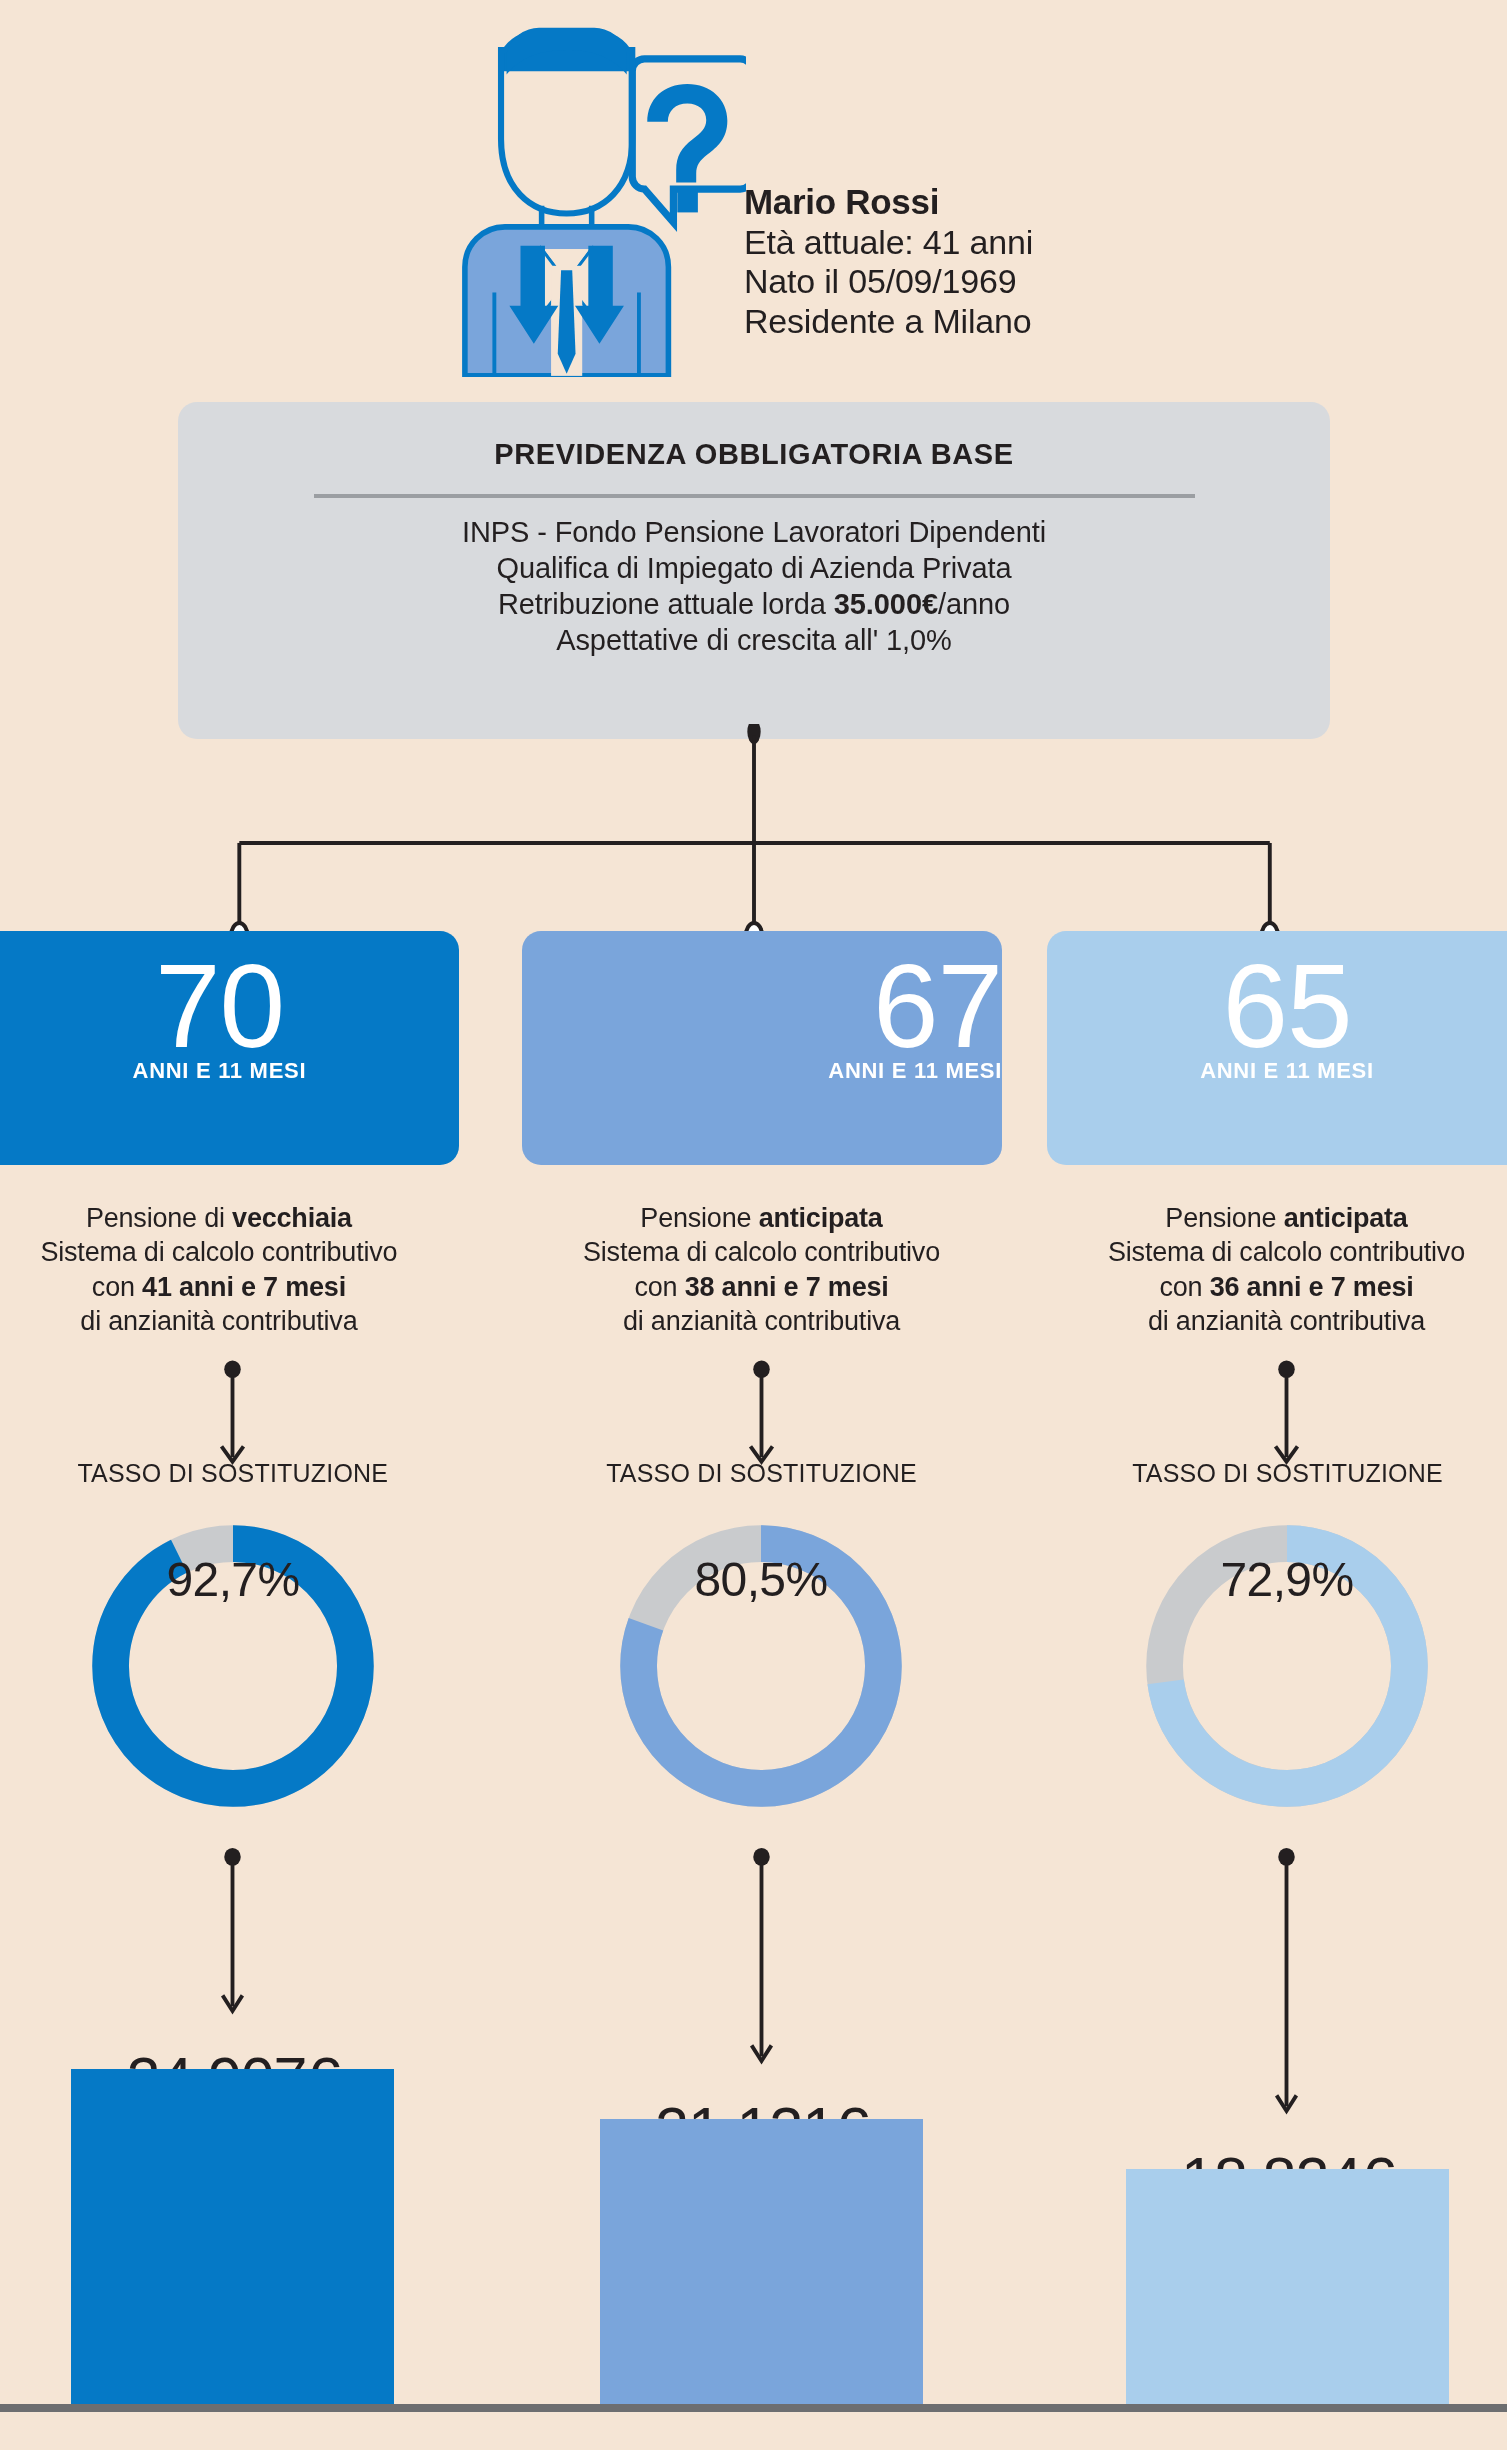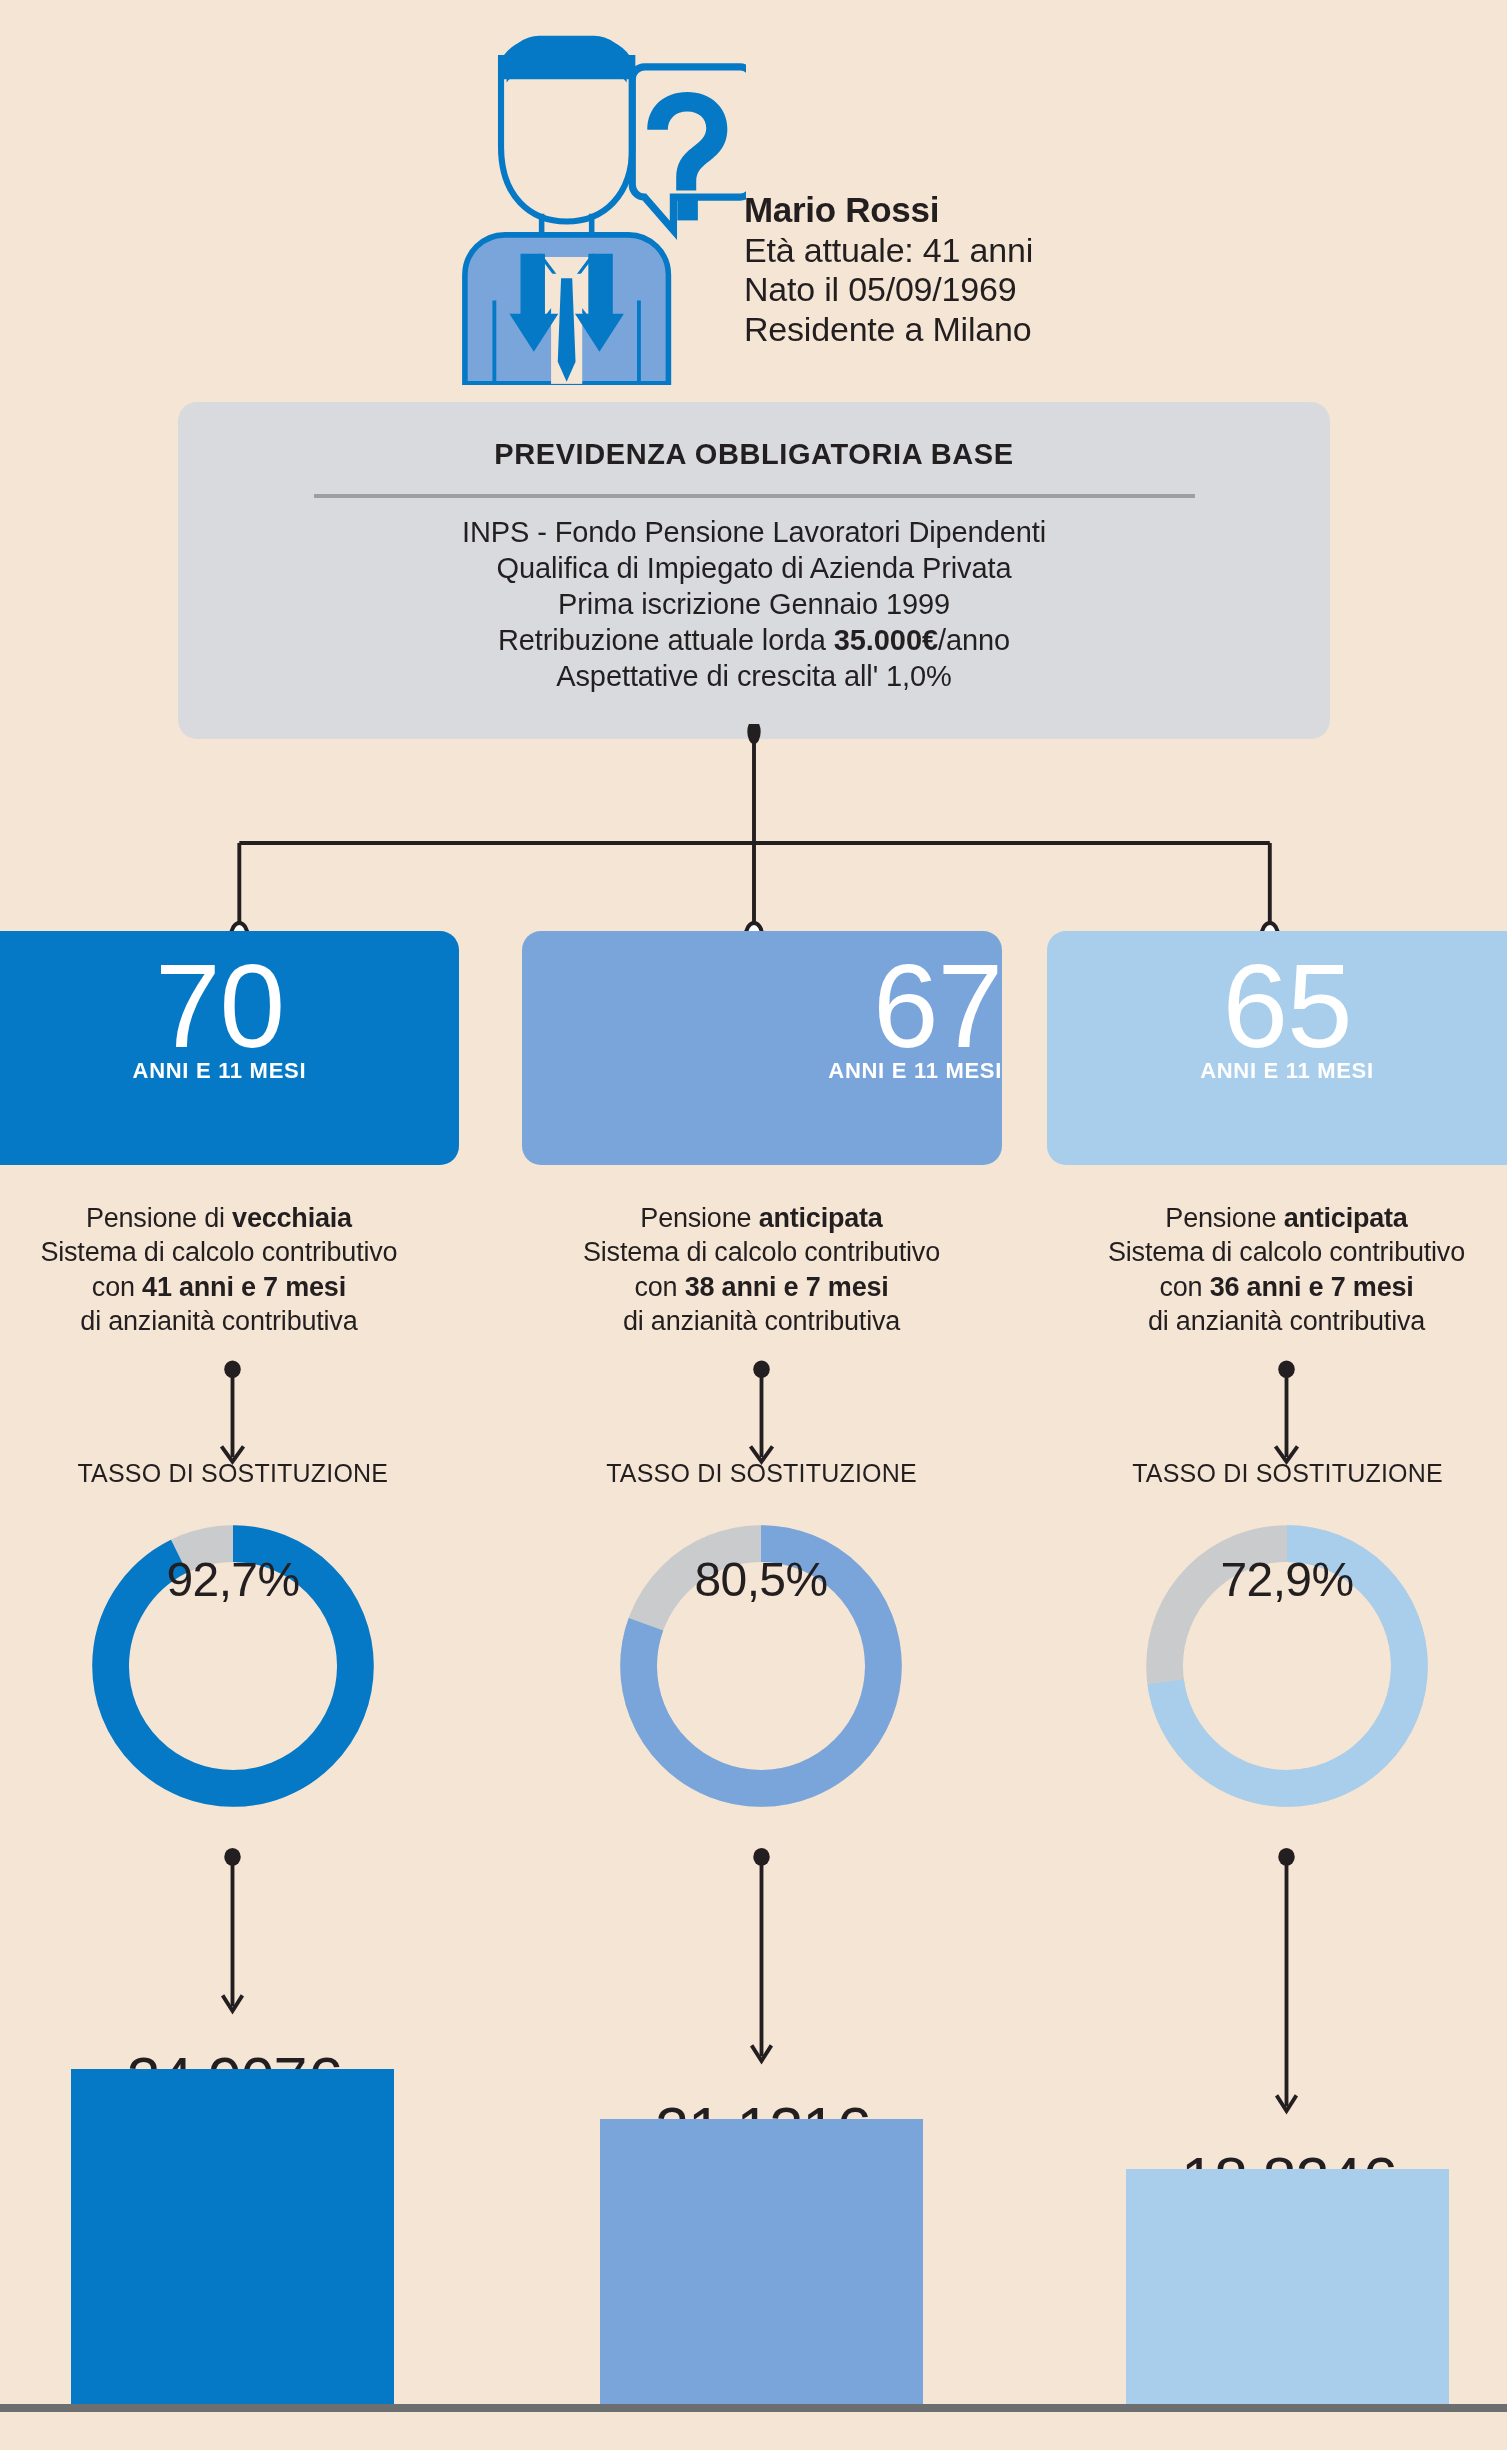--- a/index.html
+++ b/index.html
@@ -12,21 +12,21 @@
     height: 2450px;
     position: relative;
     overflow: hidden;
     font-family: "Liberation Sans", sans-serif;
     color: #231f20;
   }
 
   
   #header {
     position: absolute;
-    left: 0; top: 12px;
+    left: 0; top: 4px;
     width: 1508px;
     height: 384px;
   }
   #person-icon {
     position: absolute;
     left: 434px;
     top: 5.6px;
     width: 312px;
     height: 367px;
   }
@@ -234,21 +234,20 @@
     <div class="person-line">Residente a Milano</div>
   </div>
 </div>
 
 <div id="grey-box">
   <div id="grey-title">PREVIDENZA OBBLIGATORIA BASE</div>
   <div id="grey-rule"></div>
   <div id="grey-lines">
     <div>INPS - Fondo Pensione Lavoratori Dipendenti</div>
     <div>Qualifica di Impiegato di Azienda Privata</div>
-    <div>Prima iscrizione Gennaio 1999</div>
     <div><span>Retribuzione attuale lorda </span><b>35.000€</b><span>/anno</span></div>
     <div>Aspettative di crescita all' 1,0%</div>
   </div>
 </div>
 
 <svg id="tree" viewBox="0 0 2708 430">
   <ellipse cx="1354" cy="14" rx="12" ry="22" fill="#231f20"></ellipse>
   <path d="M1354 20 V214" stroke="#231f20" stroke-width="7" fill="none"></path>
   <path d="M428 214 H2282" stroke="#231f20" stroke-width="7" fill="none"></path>
   <path d="M428 214 V372" stroke="#231f20" stroke-width="7" fill="none"></path>

